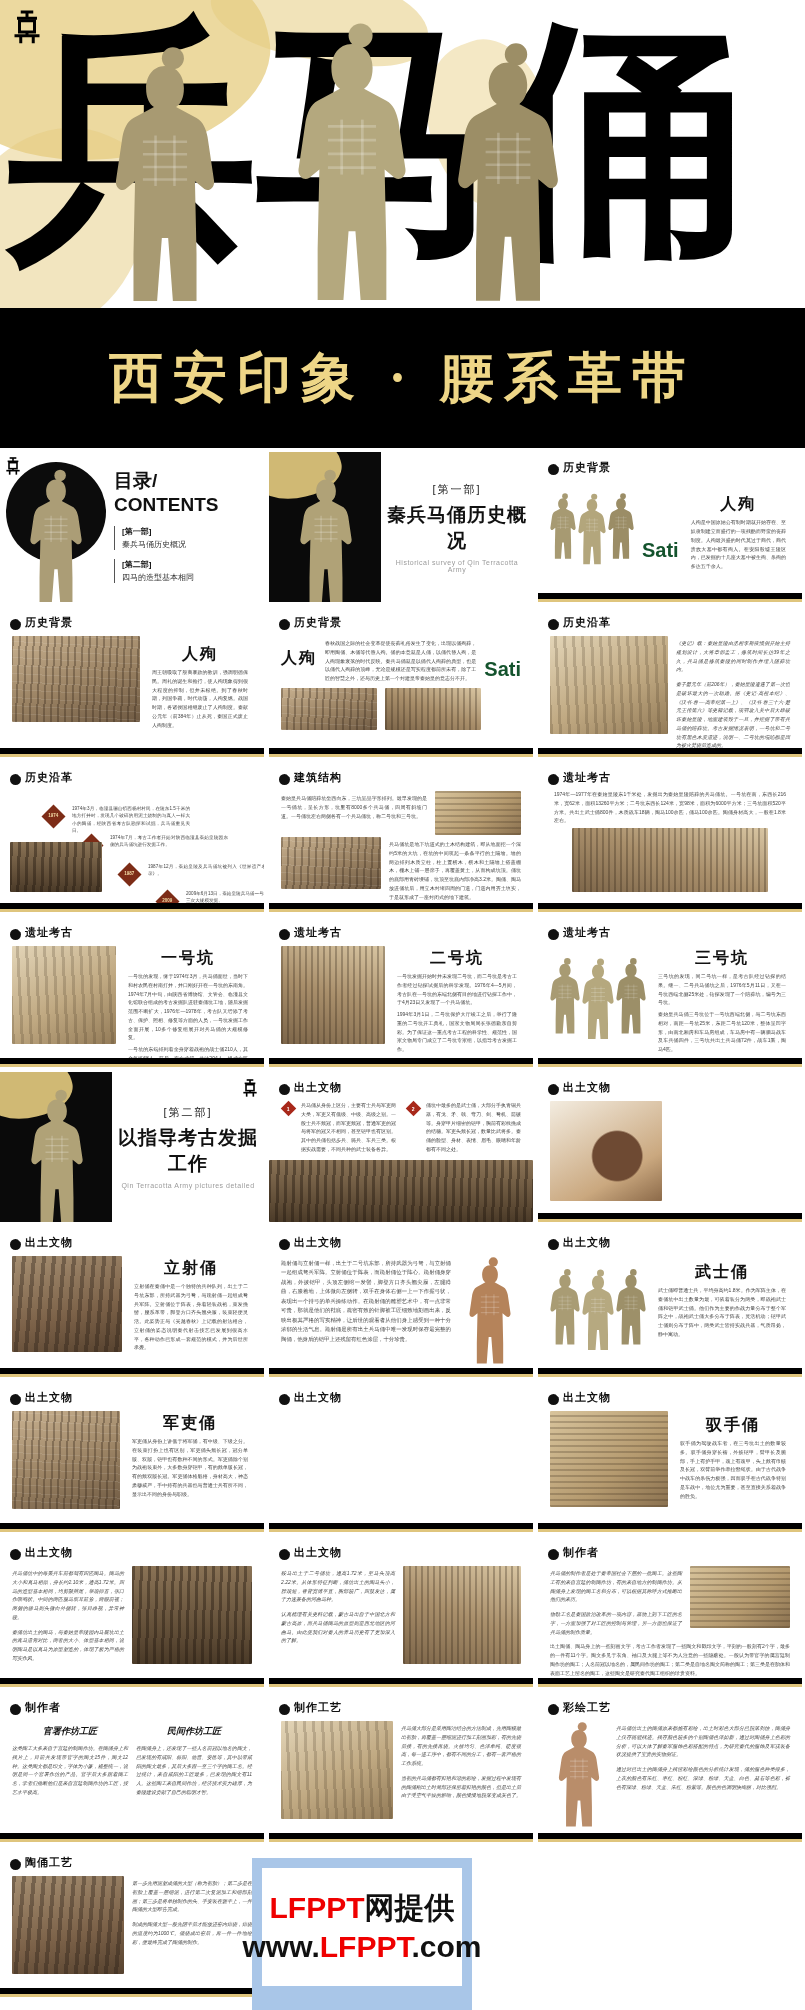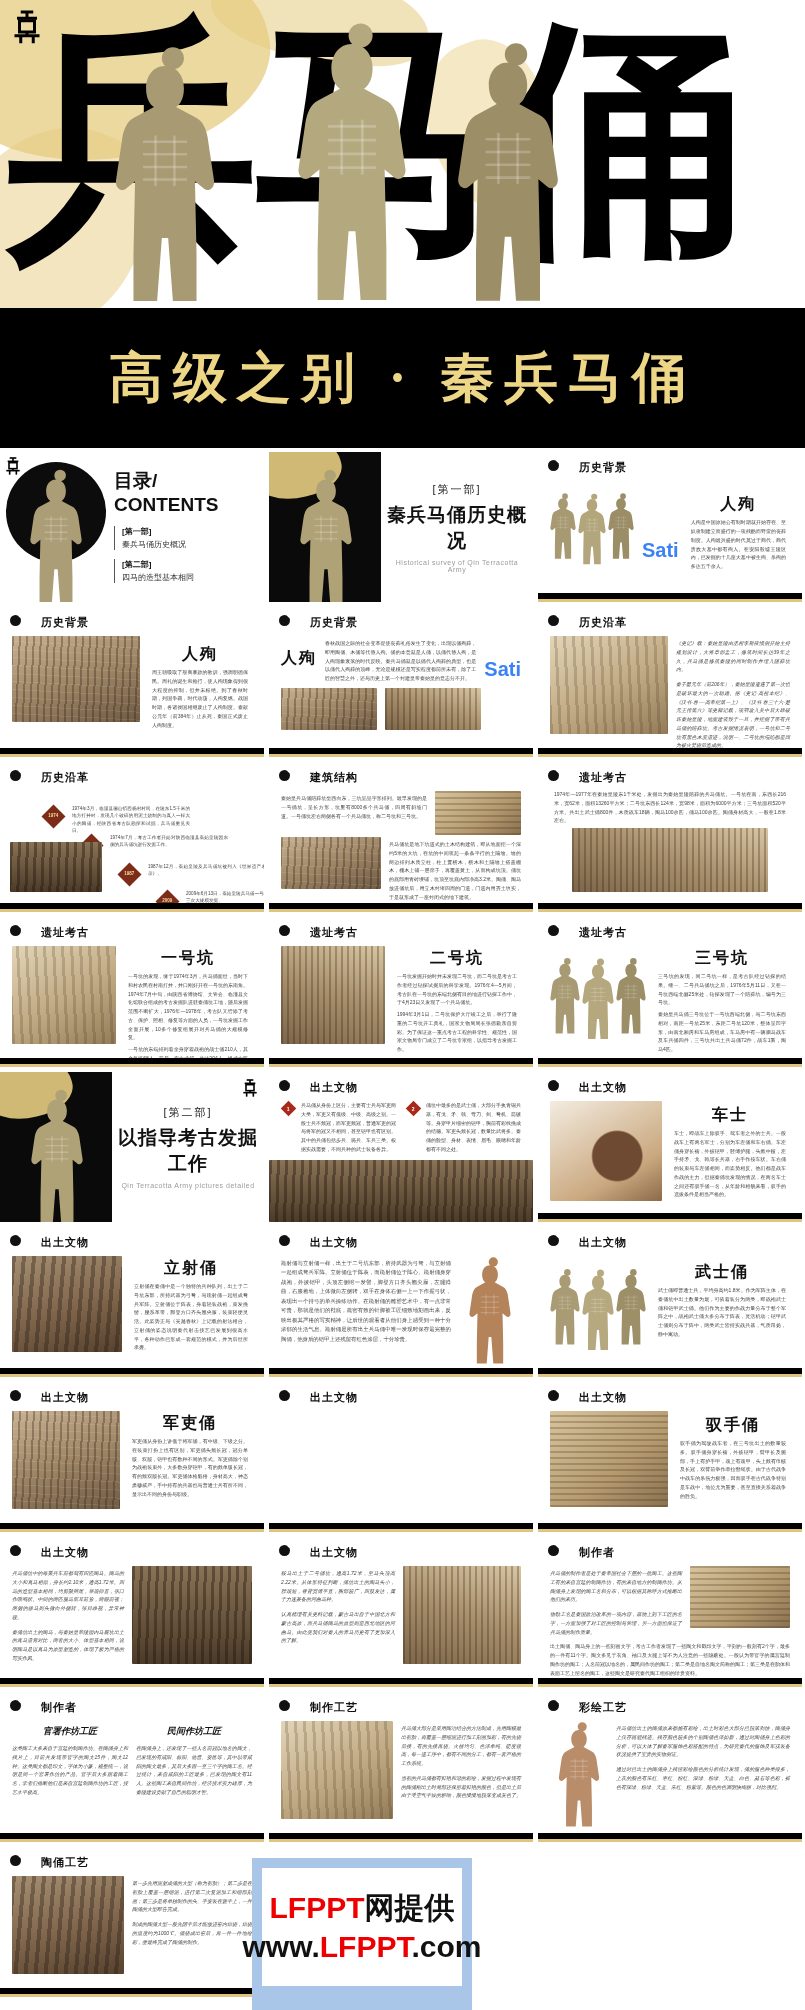--- a/index.html
+++ b/index.html
@@ -26,27 +26,27 @@
       display:flex;align-items:center;justify-content:center;}
   .banner span{color:#eed687;font-size:54px;font-weight:bold;letter-spacing:10px;
       font-family:"Liberation Serif",serif;}
 
   
   .grid{position:absolute;left:0;top:452px;width:802px;display:grid;
       grid-template-columns:repeat(3,264px);grid-auto-rows:150px;gap:5px;}
   .slide{position:relative;background:#fff;overflow:hidden;font-size:5px;}
   .strip::after{content:"";position:absolute;left:0;right:0;bottom:0;height:9px;
       background:linear-gradient(to bottom,#000 0,#000 6px,#dfc57d 6px,#dfc57d 9px);}
-  .s-header{display:flex;align-items:flex-start;gap:20px;padding:8px 10px 2px;}
+  .s-header{display:flex;align-items:flex-end;gap:4px;padding:8px 10px 2px;}
   .s-icon{width:11px;height:11px;background:#111;border-radius:50%;position:relative;flex:none;}
   .s-icon::after{content:"";position:absolute;right:-1px;top:-1px;width:4px;height:4px;background:#fff;border-radius:0 0 0 100%;}
   .s-htitle{font-size:11px;font-weight:bold;letter-spacing:1px;color:#111;}
   .s-title{font-size:16px;font-weight:bold;color:#111;letter-spacing:2px;}
   .para{font-size:5px;line-height:1.75;color:#444;text-align:justify;margin:3px 0;}
-  .bigword{font-size:20px;font-weight:bold;color:#3b82f6;}
+  .bigword{font-size:20px;font-weight:bold;color:#14532d;}
 
   
   .ph{flex:none;border-radius:1px;}
   .ph-a{background:
       repeating-linear-gradient(93deg,rgba(46,32,20,.32) 0 2px,transparent 2px 7px),
       repeating-linear-gradient(3deg,rgba(255,255,255,.10) 0 1px,transparent 1px 8px),
       linear-gradient(160deg,#c9b291,#9a8263 55%,#6f5a43);}
   .ph-b{background:
       repeating-linear-gradient(90deg,rgba(40,28,16,.28) 0 2px,transparent 2px 6px),
       linear-gradient(200deg,#d9c6a3,#a98f6b 50%,#7c6549);}
@@ -169,21 +169,21 @@
     <svg class="hw hw3" viewBox="0 0 64 170">
         <use href="#warrior" fill="#9c8e66"></use>
       </svg>
     <div class="logo">
       <svg viewBox="0 0 24 30" width="30" height="38">
           <use href="#seal"></use>
         </svg>
     </div>
   </div>
   <div class="banner">
-    <span>高级之别 · 秦兵马俑</span>
+    <span>西安印象 · 腰系革带</span>
   </div>
 
   <div class="grid">
 
     <div class="slide toc">
       <div class="toc-left">
         <div class="circ"></div>
         <svg class="toc-w" viewBox="0 0 64 170">
             <use href="#warrior" fill="#ab9d76"></use>
           </svg>
@@ -439,24 +439,20 @@
       <div class="ph ph-d" style="position:absolute;left:0;right:0;bottom:0;height:62px;"></div>
     </div>
 
     <div class="slide strip">
       <div class="s-header">
           <span class="s-icon"></span>
         <span class="s-htitle">出土文物</span>
         </div>
       <div class="row">
         <div class="ph ph-ch" style="width:112px;height:100px;"></div>
-        <div class="cAr" style="padding-top:4px;">
-          <div class="s-title">车士</div>
-          <p class="para">车士，即战车上除驭手、驾车者之外的士兵。一般战车上有两名军士，分别为车左俑和车右俑。车左俑身穿长襦，外披铠甲，胫缚护腿，头戴中帻，左手持矛、戈、戟等长兵器，右手作按车状。车右俑的装束与车左俑相同，而姿势相反。他们都是战车作战的主力，但据秦俑坑发现的情况，在两名车士之间还有驭手俑一名，从年龄和相貌来看，驭手的选拔条件是相当严格的。</p>
-        </div>
       </div>
     </div>
 
     <div class="slide strip">
       <div class="s-header">
           <span class="s-icon"></span>
         <span class="s-htitle">出土文物</span>
         </div>
       <div class="row">
         <div class="ph ph-f" style="width:110px;height:96px;"></div>

